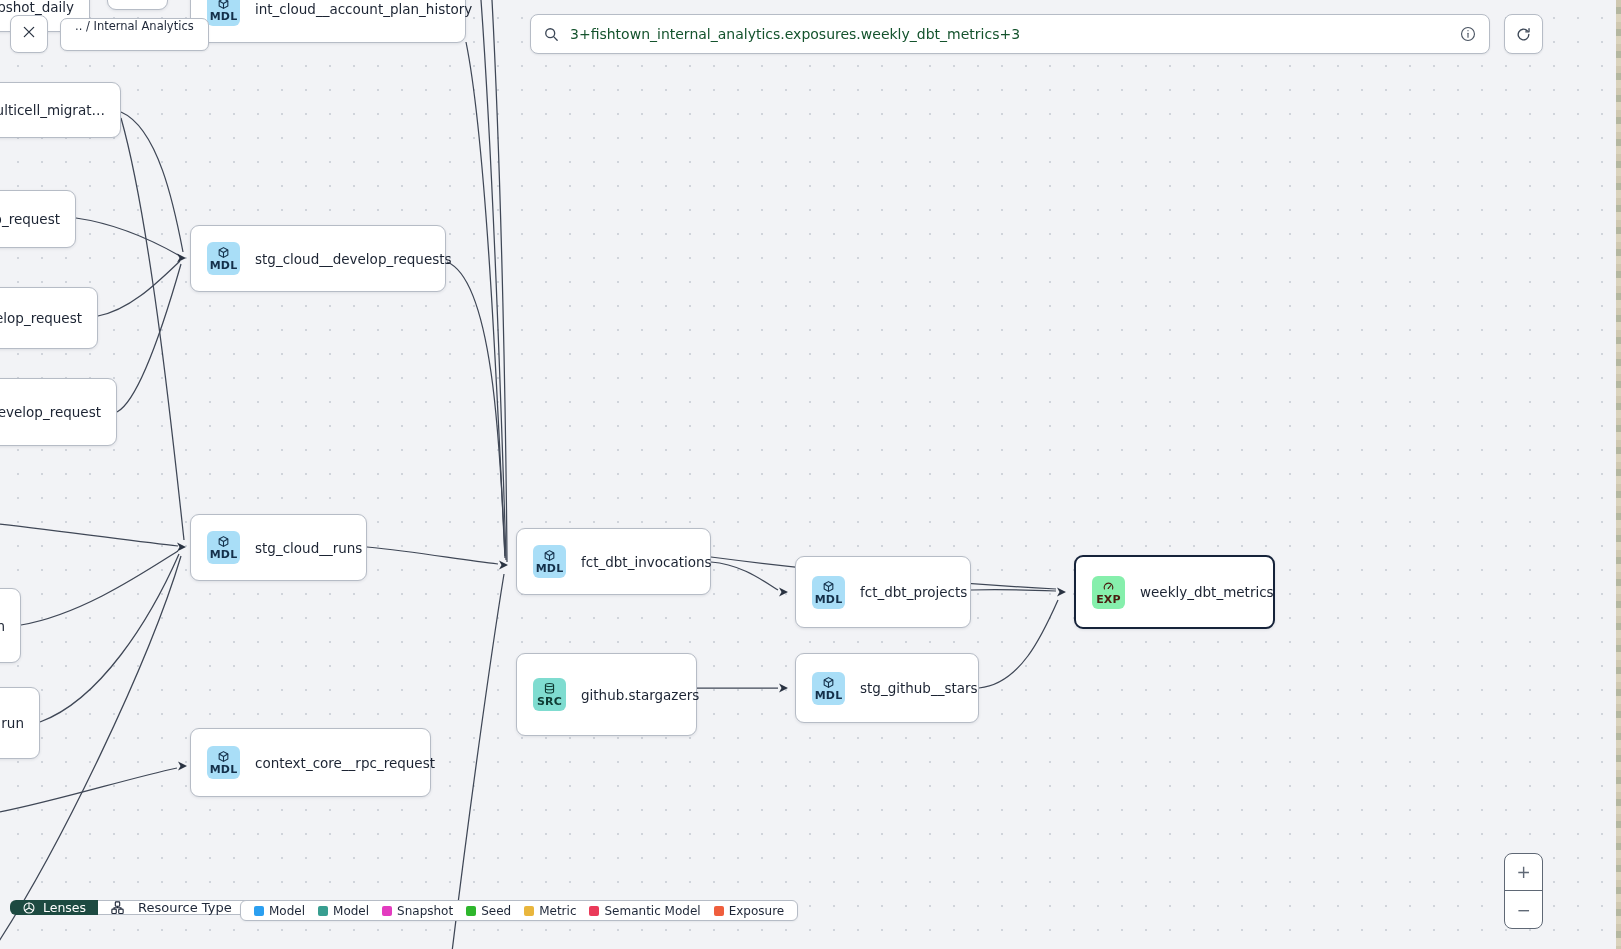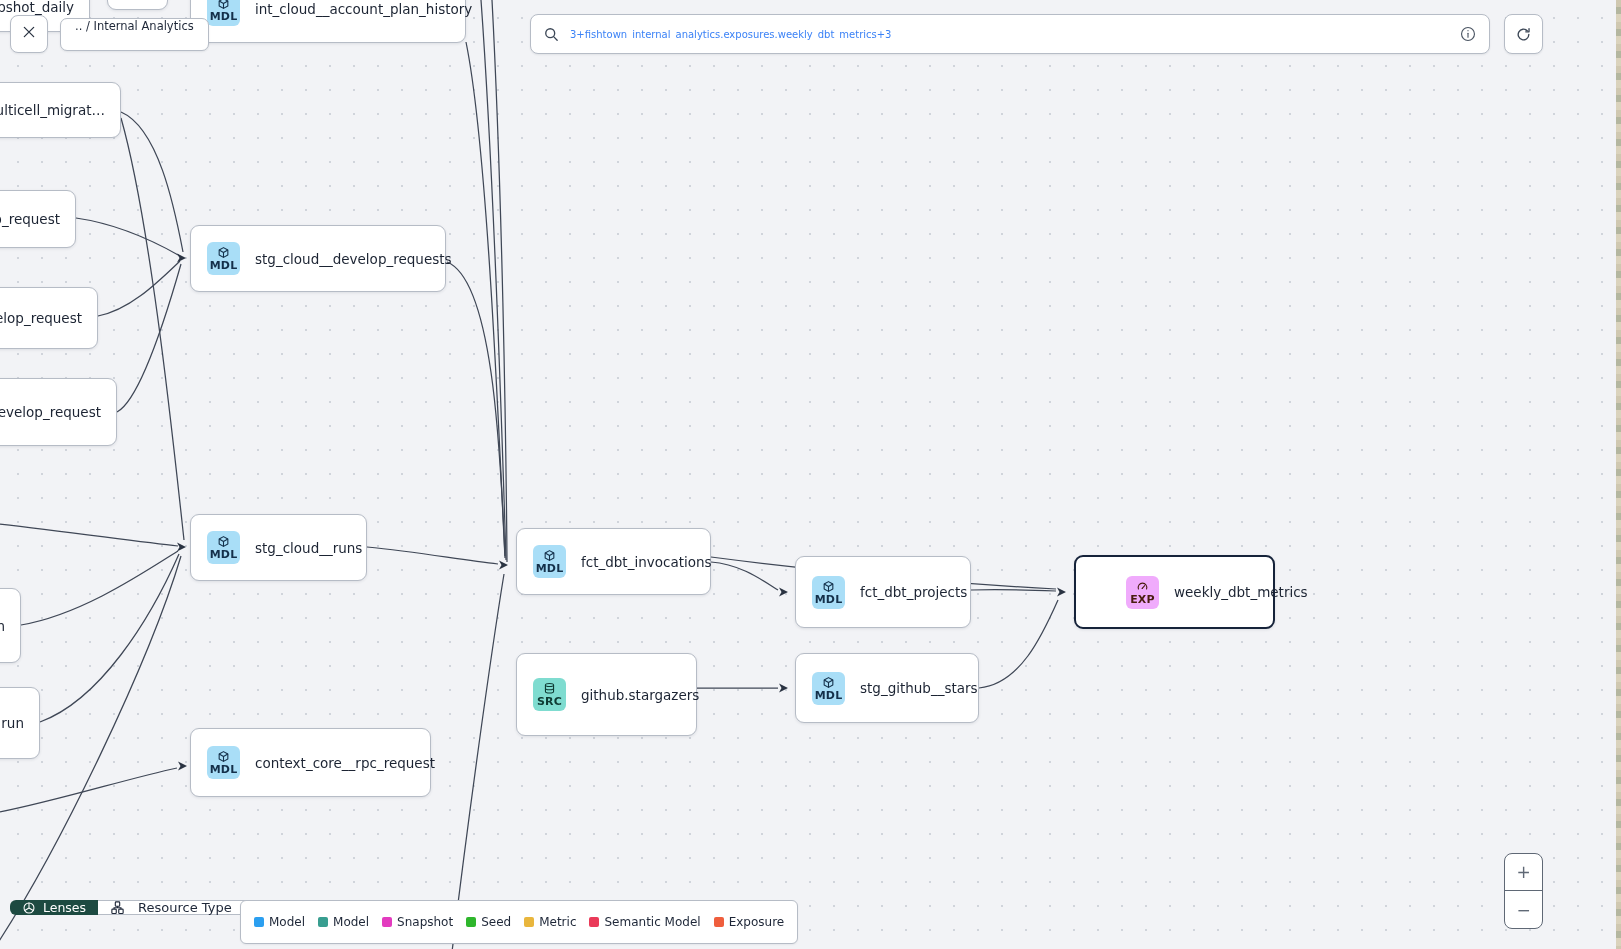--- a/index.html
+++ b/index.html
@@ -22,48 +22,48 @@
           box-shadow:0 1px 3px rgba(25,35,55,.10); cursor:pointer; }
   .node.selected { border:2px solid #16233a; }
   .node.cut { justify-content:flex-end; padding-right:15px; }
   .node .label { font-size:13.5px; color:#1c2433; white-space:nowrap; }
   .badge { width:33px; height:33px; border-radius:6px; flex:0 0 33px;
            display:flex; flex-direction:column; align-items:center; justify-content:center; gap:0; }
   .badge .btxt { font-size:11px; font-weight:600; color:#14304a; line-height:1; margin-top:1px; letter-spacing:.2px; }
   .badge svg { width:13px; height:13px; }
   .badge.MDL { background:#a9def7; }
   .badge.SRC { background:#7fdcd0; }
-  .badge.EXP { background:#f0abfc;margin-left:34px; }
+  .badge.EXP { background:#86efac; }
   .badge.EXP .btxt { color:#4a1d10; }
   .badge.SRC .btxt { color:#0f3a33; }
 
   
   .btn { position:absolute; background:#fff; border:1px solid #b6bcc6; border-radius:8px;
          display:flex; align-items:center; justify-content:center; cursor:pointer;
          box-shadow:0 1px 2px rgba(25,35,55,.08); }
   .close-btn { left:10px; top:15px; width:38px; height:38px; }
   .crumb { position:absolute; left:60px; top:18px; height:33px; padding:0 14px;
            background:#fff; border:1px solid #b6bcc6; border-radius:7px;
            display:flex; align-items:flex-start; font-size:11.5px; color:#1e2738;
            box-shadow:0 1px 2px rgba(25,35,55,.08); cursor:pointer; white-space:nowrap; }
   .searchbar { position:absolute; left:530px; top:14px; width:960px; height:40px;
                background:#fff; border:1px solid #b6bcc6; border-radius:8px;
                display:flex; align-items:center; padding:0 12px; gap:10px;
                box-shadow:0 1px 2px rgba(25,35,55,.08); }
-  .searchbar input { flex:1; border:none; outline:none; font-size:10px; color:#3b82f6;
+  .searchbar input { flex:1; border:none; outline:none; font-size:14px; color:#14532d;
                      font-family:"DejaVu Sans","Liberation Sans",sans-serif; background:transparent; }
   .refresh-btn { left:1504px; top:14px; width:39px; height:40px; }
 
   
   .toolbar { position:absolute; left:10px; top:900px; height:15px; display:flex; }
   .lenses { background:#1d4a41; color:#fff; border-radius:6px 0 0 6px;
             display:flex; align-items:center; gap:7px; padding:0 12px; font-size:12.5px; cursor:pointer; }
   .restype { background:#fff; border:1px solid #b6bcc6; border-left:none; border-radius:0 6px 6px 0;
              display:flex; align-items:center; gap:13px; padding:0 12px; font-size:13px; color:#1e2738; cursor:pointer; }
-  .legend { position:absolute; left:240px; top:900px; height:44px; background:#fff;
+  .legend { position:absolute; left:240px; top:900px; height:21px; background:#fff;
             border:1px solid #b6bcc6; border-radius:6px; display:flex; align-items:center;
             gap:13px; padding:0 13px; box-shadow:0 1px 2px rgba(25,35,55,.06); }
   .legend .item { display:flex; align-items:center; gap:5px; font-size:12px; color:#1e2738; white-space:nowrap; }
   .legend .sw { width:10px; height:10px; border-radius:2px; }
 
   
   .zoomctl { position:absolute; left:1504px; top:853px; width:39px; border:1px solid #5f6875;
              border-radius:8px; background:#fff; overflow:hidden; }
   .zoomctl .zbtn { height:37px; display:flex; align-items:center; justify-content:center;
                    font-size:17px; color:#5f6875; cursor:pointer; }

